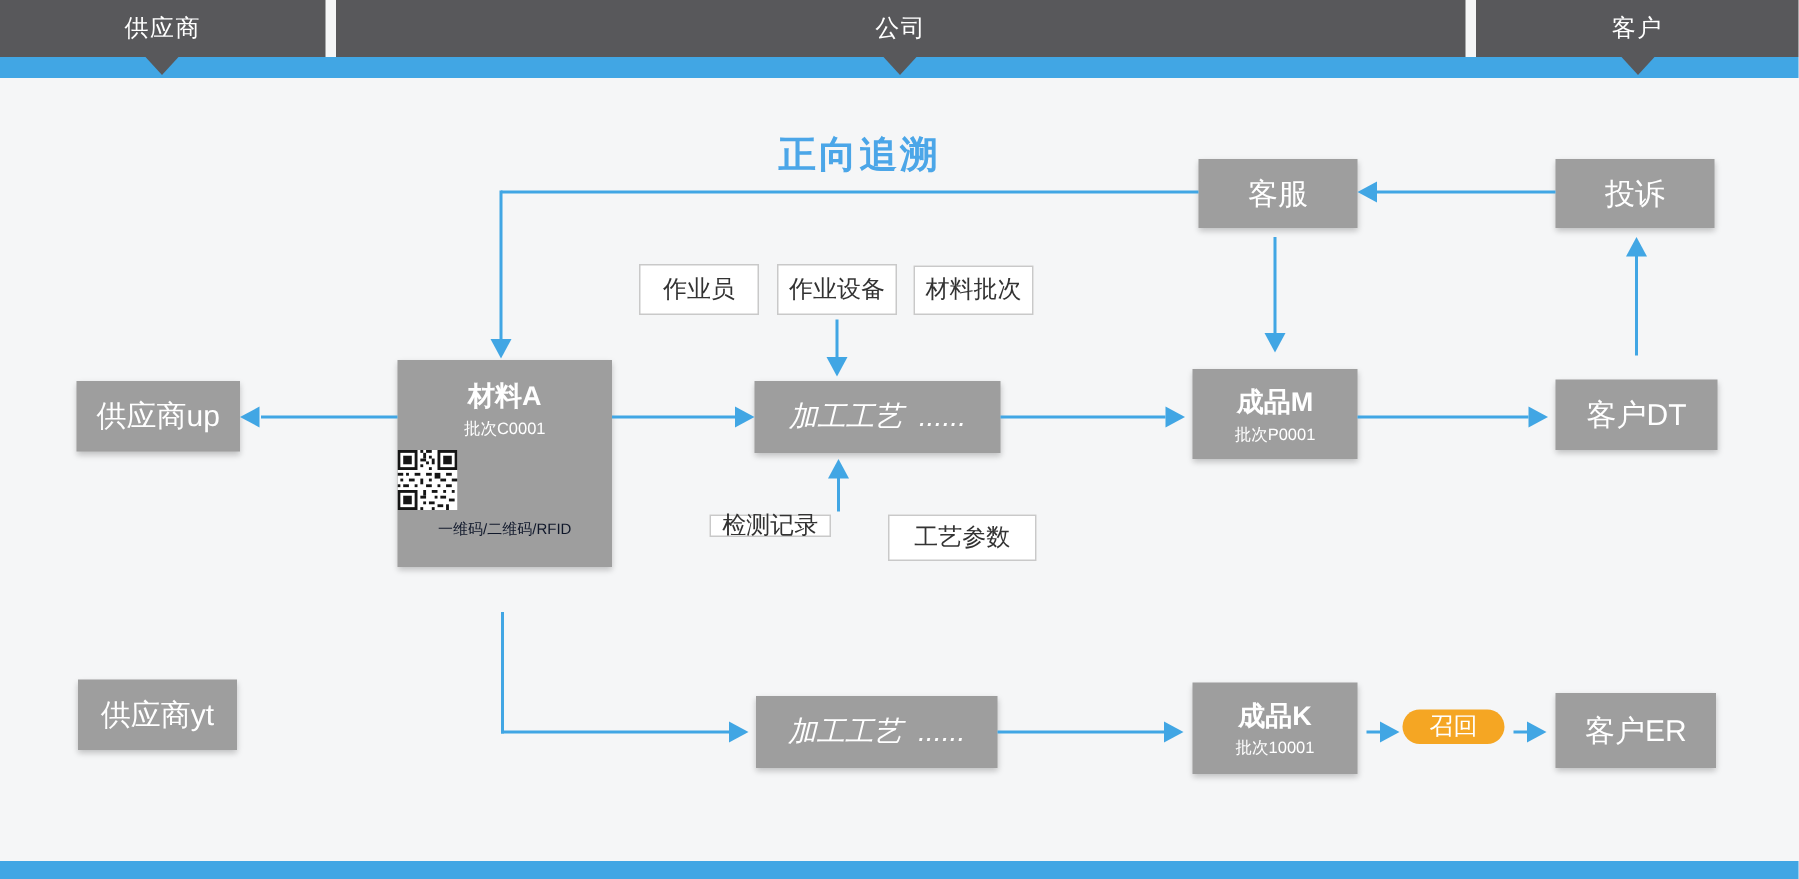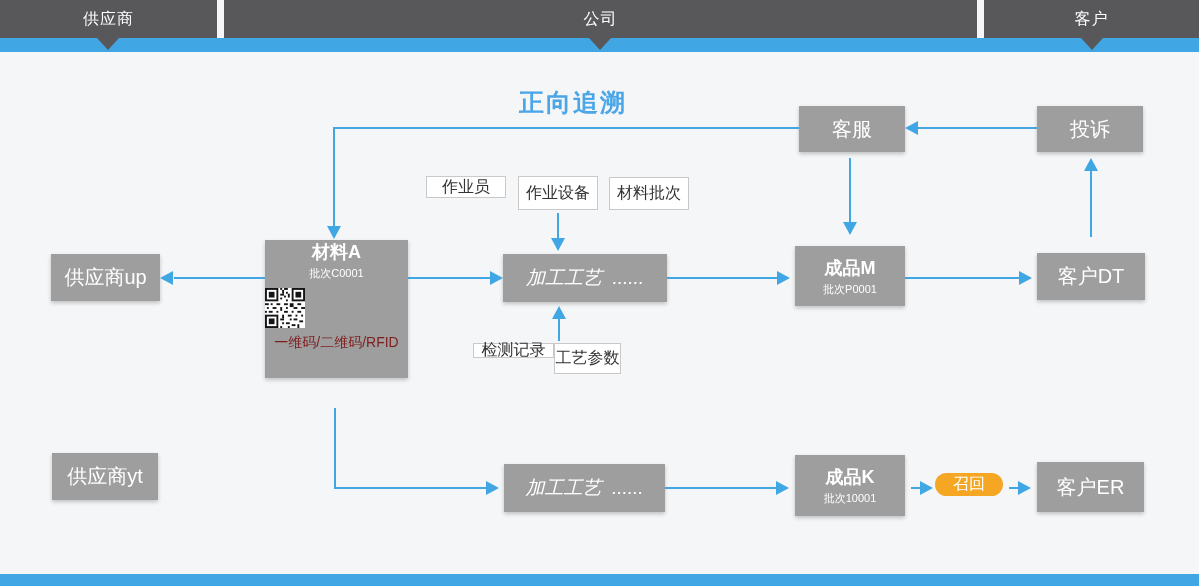--- a/index.html
+++ b/index.html
@@ -20,21 +20,21 @@
 
   
   .flow-title{position:absolute;width:240px;text-align:center;font-size:25px;font-weight:bold;color:var(--title-blue);letter-spacing:2px;}
 
   
   .gbox{position:absolute;background:var(--box-gray);color:#fff;display:flex;flex-direction:column;
     justify-content:center;box-shadow:0 2px 4px rgba(0,0,0,.22);text-align:center;}
   .gbox .t1{font-size:20px;}
   .gbox .n1{font-size:18px;font-weight:bold;}
   .gbox .n2{font-size:11px;margin-top:2px;}
-  .gbox .codes{font-size:14px;color:#7f1d1d;margin-top:6px;white-space:nowrap;}
+  .gbox .codes{font-size:10px;color:#0f172a;margin-top:6px;white-space:nowrap;}
   .proc{font-size:19px;white-space:pre;font-style:italic;}
   .wbox{position:absolute;background:#fff;border:1px solid #c9c9c9;color:#333;
     display:flex;align-items:center;justify-content:center;font-size:16px;}
   .pill{position:absolute;background:var(--recall-orange);color:#fff;border-radius:14px;
     display:flex;align-items:center;justify-content:center;font-size:16px;}
   .qr{margin-top:7px;display:block;}
 
   
   .hl,.vl{position:absolute;background:var(--accent-blue);}
   .hl{height:2px;} .vl{width:2px;}
@@ -65,35 +65,35 @@
 
   <div class="flow-title" style="left:453px;top:86px">正向追溯</div>
 
   <div class="gbox" style="left:799px;top:106px;width:106px;height:46px">
       <span class="t1">客服</span>
     </div>
   <div class="gbox" style="left:1037px;top:106px;width:106px;height:46px">
       <span class="t1">投诉</span>
     </div>
 
-  <div class="wbox" style="left:426px;top:176px;width:80px;height:22px">
+  <div class="wbox" style="left:426px;top:176px;width:80px;height:34px">
       <span>作业员</span>
     </div>
   <div class="wbox" style="left:518px;top:176px;width:80px;height:34px">
       <span>作业设备</span>
     </div>
   <div class="wbox" style="left:609px;top:177px;width:80px;height:33px">
       <span>材料批次</span>
     </div>
 
   <div class="gbox" style="left:51px;top:254px;width:109px;height:47px">
       <span class="t1">供应商up</span>
     </div>
 
-  <div class="gbox" style="left:265px;top:240px;width:143px;height:138px;justify-content:flex-start;">
+  <div class="gbox" style="left:265px;top:240px;width:143px;height:138px;justify-content:flex-start;padding-top:12px">
     <span class="n1">材料A</span>
     <span class="n2">批次C0001</span>
     <svg class="qr" width="40" height="40" viewBox="0 0 21 21">
       <rect width="21" height="21" fill="#ffffff"></rect>
       <g fill="#151515">
         <rect x="0" y="0" width="7" height="7"></rect>
           <rect x="14" y="0" width="7" height="7"></rect>
           <rect x="0" y="14" width="7" height="7"></rect>
       </g>
       <g fill="#ffffff">
@@ -160,21 +160,21 @@
     <span class="n2">批次P0001</span>
   </div>
 
   <div class="gbox" style="left:1037px;top:253px;width:108px;height:47px">
       <span class="t1">客户DT</span>
     </div>
 
   <div class="wbox" style="left:473px;top:343px;width:81px;height:15px">
       <span>检测记录</span>
     </div>
-  <div class="wbox" style="left:554px;top:343px;width:67px;height:31px">
+  <div class="wbox" style="left:592px;top:343px;width:99px;height:31px">
       <span>工艺参数</span>
     </div>
 
   <div class="gbox" style="left:52px;top:453px;width:106px;height:47px">
       <span class="t1">供应商yt</span>
     </div>
   <div class="gbox" style="left:504px;top:464px;width:161px;height:48px">
       <span class="proc">加工工艺  ......</span>
     </div>
   <div class="gbox" style="left:795px;top:455px;width:110px;height:61px">

